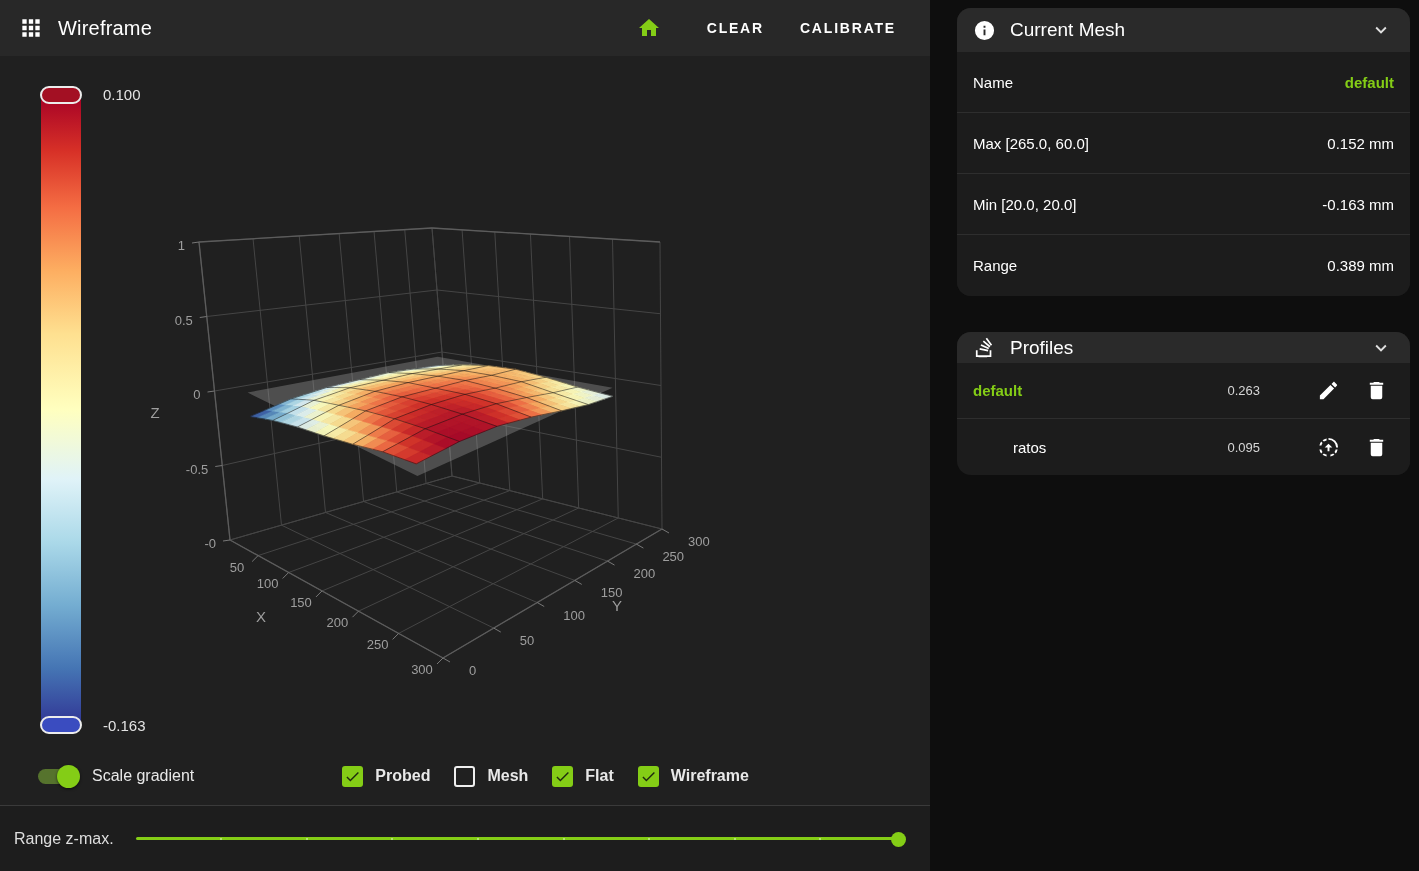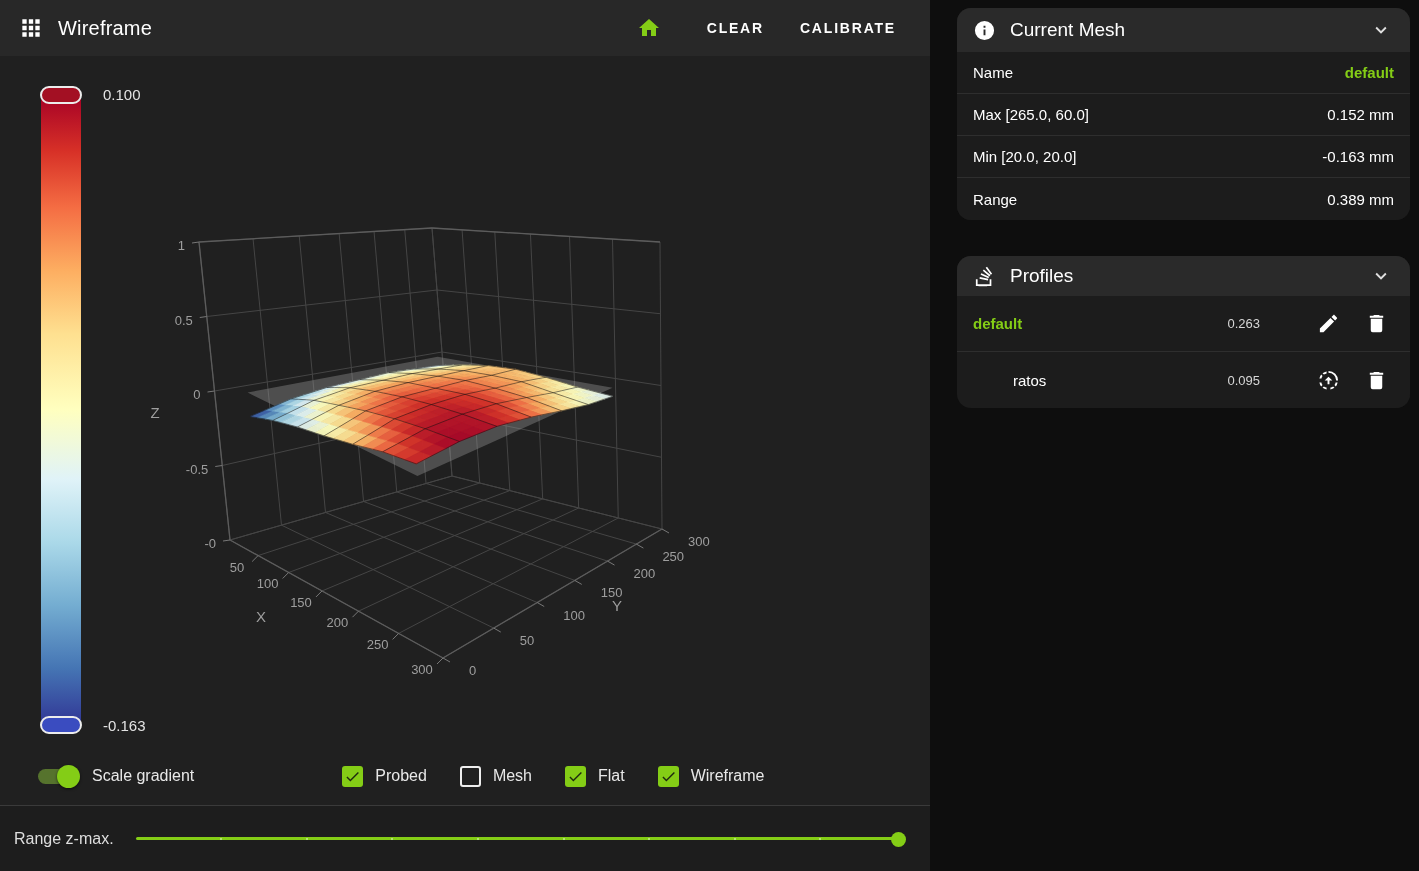--- a/index.html
+++ b/index.html
@@ -29,21 +29,21 @@
   .cb-handle.bottom { top:630px; background:#3a4cc0; }
   .cb-label { position:absolute; left:62px; color:#e3e3e3; font-size:15px; }
   .cb-label.max { top:0; }
   .cb-label.min { top:631px; }
 
   
   .plot-controls { position:absolute; left:0; right:0; bottom:8px; height:42px; display:flex; align-items:center; padding:0 38px; }
   .toggle { width:40px; height:15px; border-radius:8px; position:relative; cursor:pointer; flex:0 0 auto; }
   .toggle .knob { position:absolute; top:-4px; width:23px; height:23px; border-radius:50%; box-shadow:0 1px 3px rgba(0,0,0,.6); }
   .toggle-label { margin-left:14px; color:#e8e8e8; font-size:16px; }
-  .cb-group { display:flex; align-items:center; margin-left:148px; gap:33px; }
+  .cb-group { display:flex; align-items:center; margin-left:148px; gap:24px;font-weight:bold; }
   .cbx { display:flex; align-items:center; cursor:pointer; }
   .cbx .box { width:21px; height:21px; border-radius:3px; display:flex; align-items:center; justify-content:center; flex:0 0 auto; }
   .cbx .box.unchecked { background:transparent; border:2px solid #eee; }
   .cbx .box svg { width:17px; height:17px; }
   .cbx .cbx-label { margin-left:12px; color:#e8e8e8; font-size:16px; }
 
   
   .bottom-bar { flex:0 0 66px; background:#1d1d1d; border-top:1px solid #3a3a3a; display:flex; align-items:center; padding:0 24px 0 14px; }
   .slider-label { color:#dedede; font-size:16px; flex:0 0 auto; }
   .slider { flex:1; margin-left:22px; position:relative; height:20px; cursor:pointer; }
@@ -53,23 +53,23 @@
 
   
   .right-panel { flex:1; background:#0e0e0e; padding:8px 9px 0 27px; }
   .card { border-radius:14px; overflow:hidden; background:#1c1c1c; }
   .card + .card { margin-top:36px; }
   .card-header { height:44px; background:#2a2a2a; display:flex; align-items:center; padding:0 14px 0 16px; }
   .card-header .hdr-icon { width:23px; height:23px; color:#fff; margin-right:14px; flex:0 0 auto; }
   .card-title { color:#fff; font-size:19px; font-weight:400; flex:1; }
   .chev-btn { background:transparent; border:none; cursor:pointer; padding:4px; }
   .chev-btn svg { width:22px; height:22px; display:block; color:#ddd; }
-  .profiles-card .card-header { height:40px; }
-
-  .mesh-row { height:42px; display:flex; align-items:center; padding:0 16px; border-bottom:1px solid #2e2e2e; background:#1c1c1c; }
+  .profiles-card .card-header { height:31px; }
+
+  .mesh-row { height:61px; display:flex; align-items:center; padding:0 16px; border-bottom:1px solid #2e2e2e; background:#1c1c1c; }
   .mesh-row:last-child { border-bottom:none;align-items:center; }
   .mr-label { color:#fff; font-size:15px; flex:1; }
   .mr-value { color:#fff; font-size:15px; }
   .mr-value.green { font-weight:700; }
 
   .profile-row { height:56px; display:flex; align-items:center; padding:0 10px 0 16px; border-bottom:1px solid #2e2e2e; background:#1c1c1c; }
   .profile-row:last-child { border-bottom:none;margin-left:40px; }
   .pr-name { flex:1; font-size:15px; color:#fff; }
   .pr-name.green { font-weight:700; }
   .pr-range { font-size:13px; color:#d6d6d6; margin-right:44px; }

